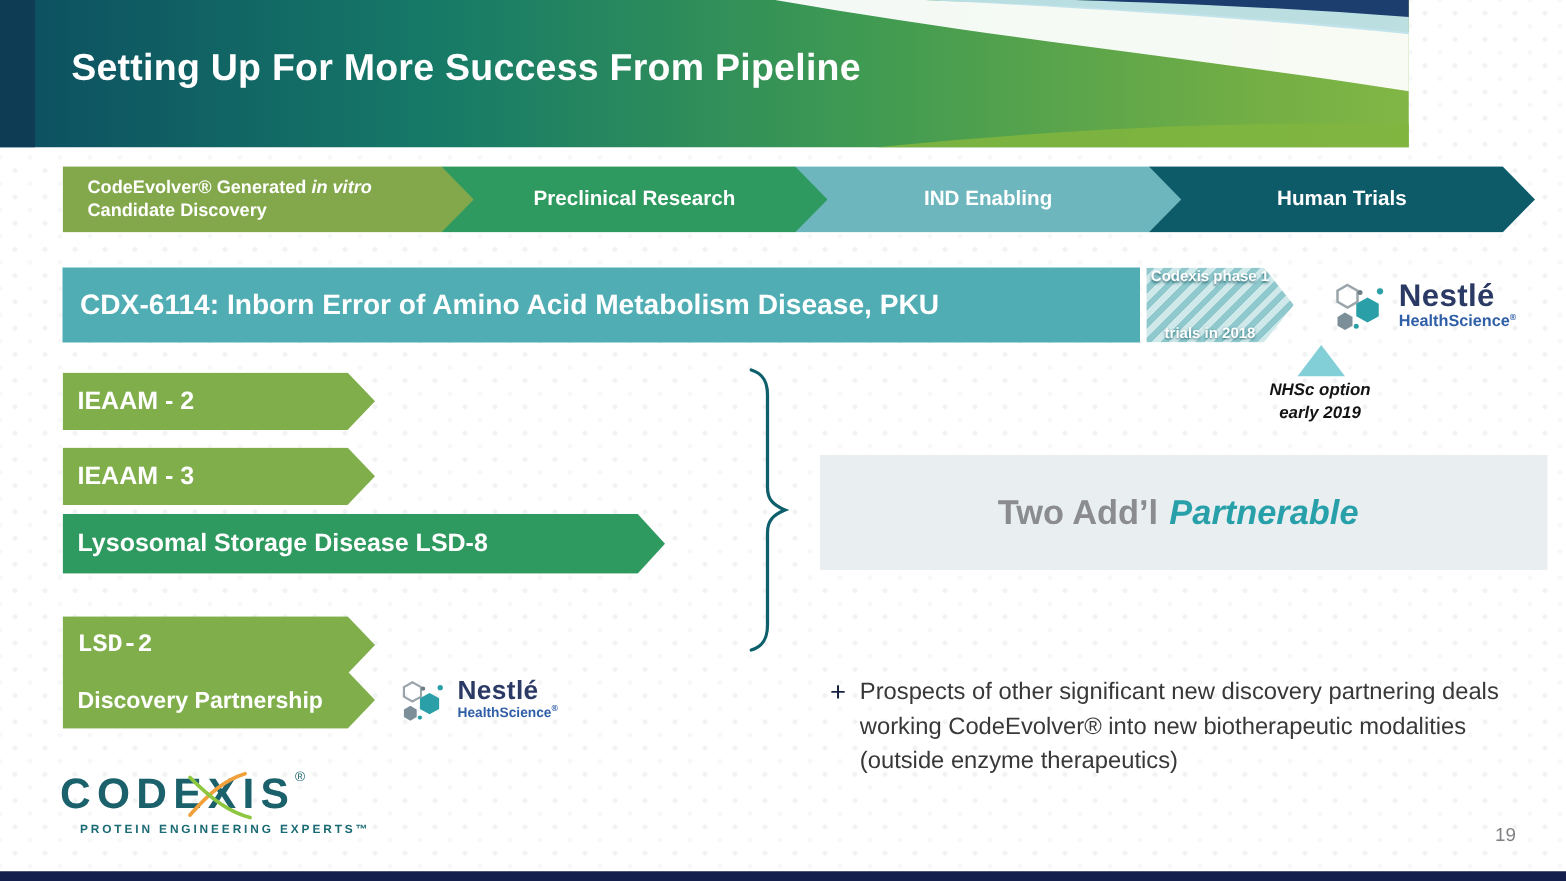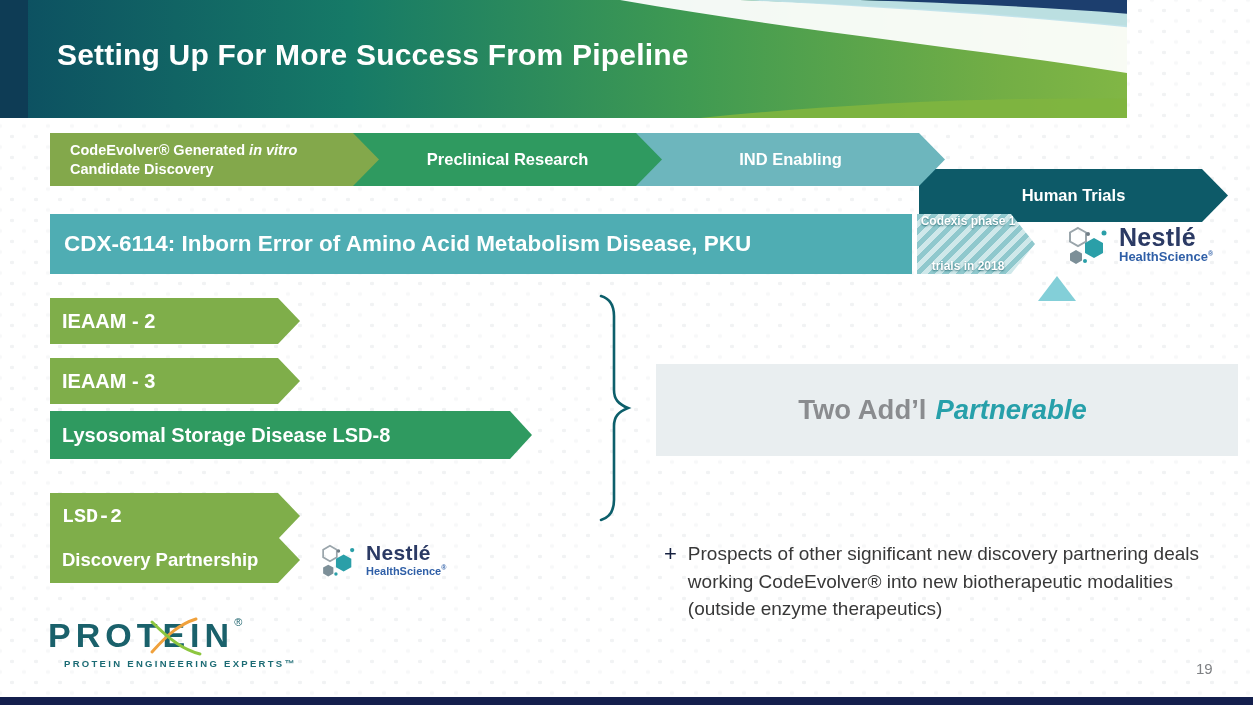--- a/index.html
+++ b/index.html
@@ -16,21 +16,21 @@
   .header-title{position:absolute;left:57px;top:38px;color:#ffffff;font-size:30px;font-weight:700;
     letter-spacing:0.2px;white-space:nowrap;}
   
   .stages{position:absolute;left:50px;top:133px;width:1178px;height:53px;display:flex;z-index:3;}
   .stage{flex:1;height:53px;color:#fff;font-weight:700;display:flex;align-items:center;justify-content:center;
     clip-path:polygon(0 0,calc(100% - 26px) 0,100% 50%,calc(100% - 26px) 100%,0 100%);}
   .stage + .stage{margin-left:-26px;}
   .stage-1{background:#83a84b;z-index:4;justify-content:flex-start;padding-left:20px;font-size:14.5px;line-height:1.3;}
   .stage-2{background:#2f9a60;z-index:3;font-size:16.5px;}
   .stage-3{background:#6db6bd;z-index:2;font-size:16.5px;}
-  .stage-4{background:#0d5a68;z-index:1;font-size:16.5px;margin-top:36px;}
+  .stage-4{background:#0d5a68;z-index:1;font-size:16.5px;}
   .stage-1 .l2{display:block;}
   
   .cdx-bar{position:absolute;left:50px;top:214px;width:862px;height:60px;background:#4fadb3;z-index:3;
     color:#fff;font-size:22.5px;font-weight:700;line-height:60px;padding-left:14px;white-space:nowrap;
     box-sizing:border-box;}
   .phase-flag{position:absolute;left:917px;top:214px;width:118px;height:60px;z-index:3;
     background:repeating-linear-gradient(135deg,#8fc8cd 0 5px,#cfe8ea 5px 10px);
     clip-path:polygon(0 0,calc(100% - 24px) 0,100% 50%,calc(100% - 24px) 100%,0 100%);
     display:flex;flex-direction:column;align-items:center;justify-content:space-between;padding-right:16px;
     box-sizing:border-box;color:#fff;font-size:12px;font-weight:700;line-height:1.25;
@@ -144,20 +144,24 @@
     </svg>
     <div class="nestle-text">
       <div class="nestle-brand">Nestlé</div>
       <div class="nestle-sub">
         <span>HealthScience</span><span class="reg">®</span>
       </div>
     </div>
   </div>
 
   <div class="triangle"></div>
+  <div class="option-caption">
+    <div>NHSc option</div>
+    <div>early 2019</div>
+  </div>
 
   <div class="bar bar-1">IEAAM - 2</div>
   <div class="bar bar-2">IEAAM - 3</div>
   <div class="bar bar-3">Lysosomal Storage Disease LSD-8</div>
   <div class="bar bar-4">LSD-2</div>
   <div class="bar bar-5">Discovery Partnership</div>
 
   <div class="nestle nestle-bottom">
     <svg class="molecule" viewBox="0 0 48 48">
       <path d="M14 8 l8 4.5 v9 l-8 4.5 -8 -4.5 v-9 z" fill="none" stroke="#9aa5ab" stroke-width="2"></path>
@@ -184,21 +188,21 @@
     <span class="hl">Partnerable</span>
   </div>
 
   <div class="bullet">
     <div class="bullet-marker">+</div>
     <div class="bullet-text">Prospects of other significant new discovery partnering deals working CodeEvolver® into new biotherapeutic modalities (outside enzyme therapeutics)</div>
   </div>
 
   <div class="codexis">
     <div class="codexis-brandrow">
-      <span class="codexis-brand">PROTEIN</span><span class="codexis-reg">®</span>
+      <span class="codexis-brand">CODEXIS</span><span class="codexis-reg">®</span>
       <svg class="codexis-swoosh" width="230" height="46" viewBox="0 0 230 46">
         <path d="M104,38 C120,20 132,10 148,5" fill="none" stroke="#f0a13c" stroke-width="3" stroke-linecap="round"></path>
         <path d="M104,8 C122,26 136,36 152,40" fill="none" stroke="#8dc63f" stroke-width="3" stroke-linecap="round"></path>
       </svg>
     </div>
     <div class="codexis-tagline">PROTEIN ENGINEERING EXPERTS™</div>
   </div>
 
   <div class="page-number">19</div>
   <div class="bottom-bar"></div>

